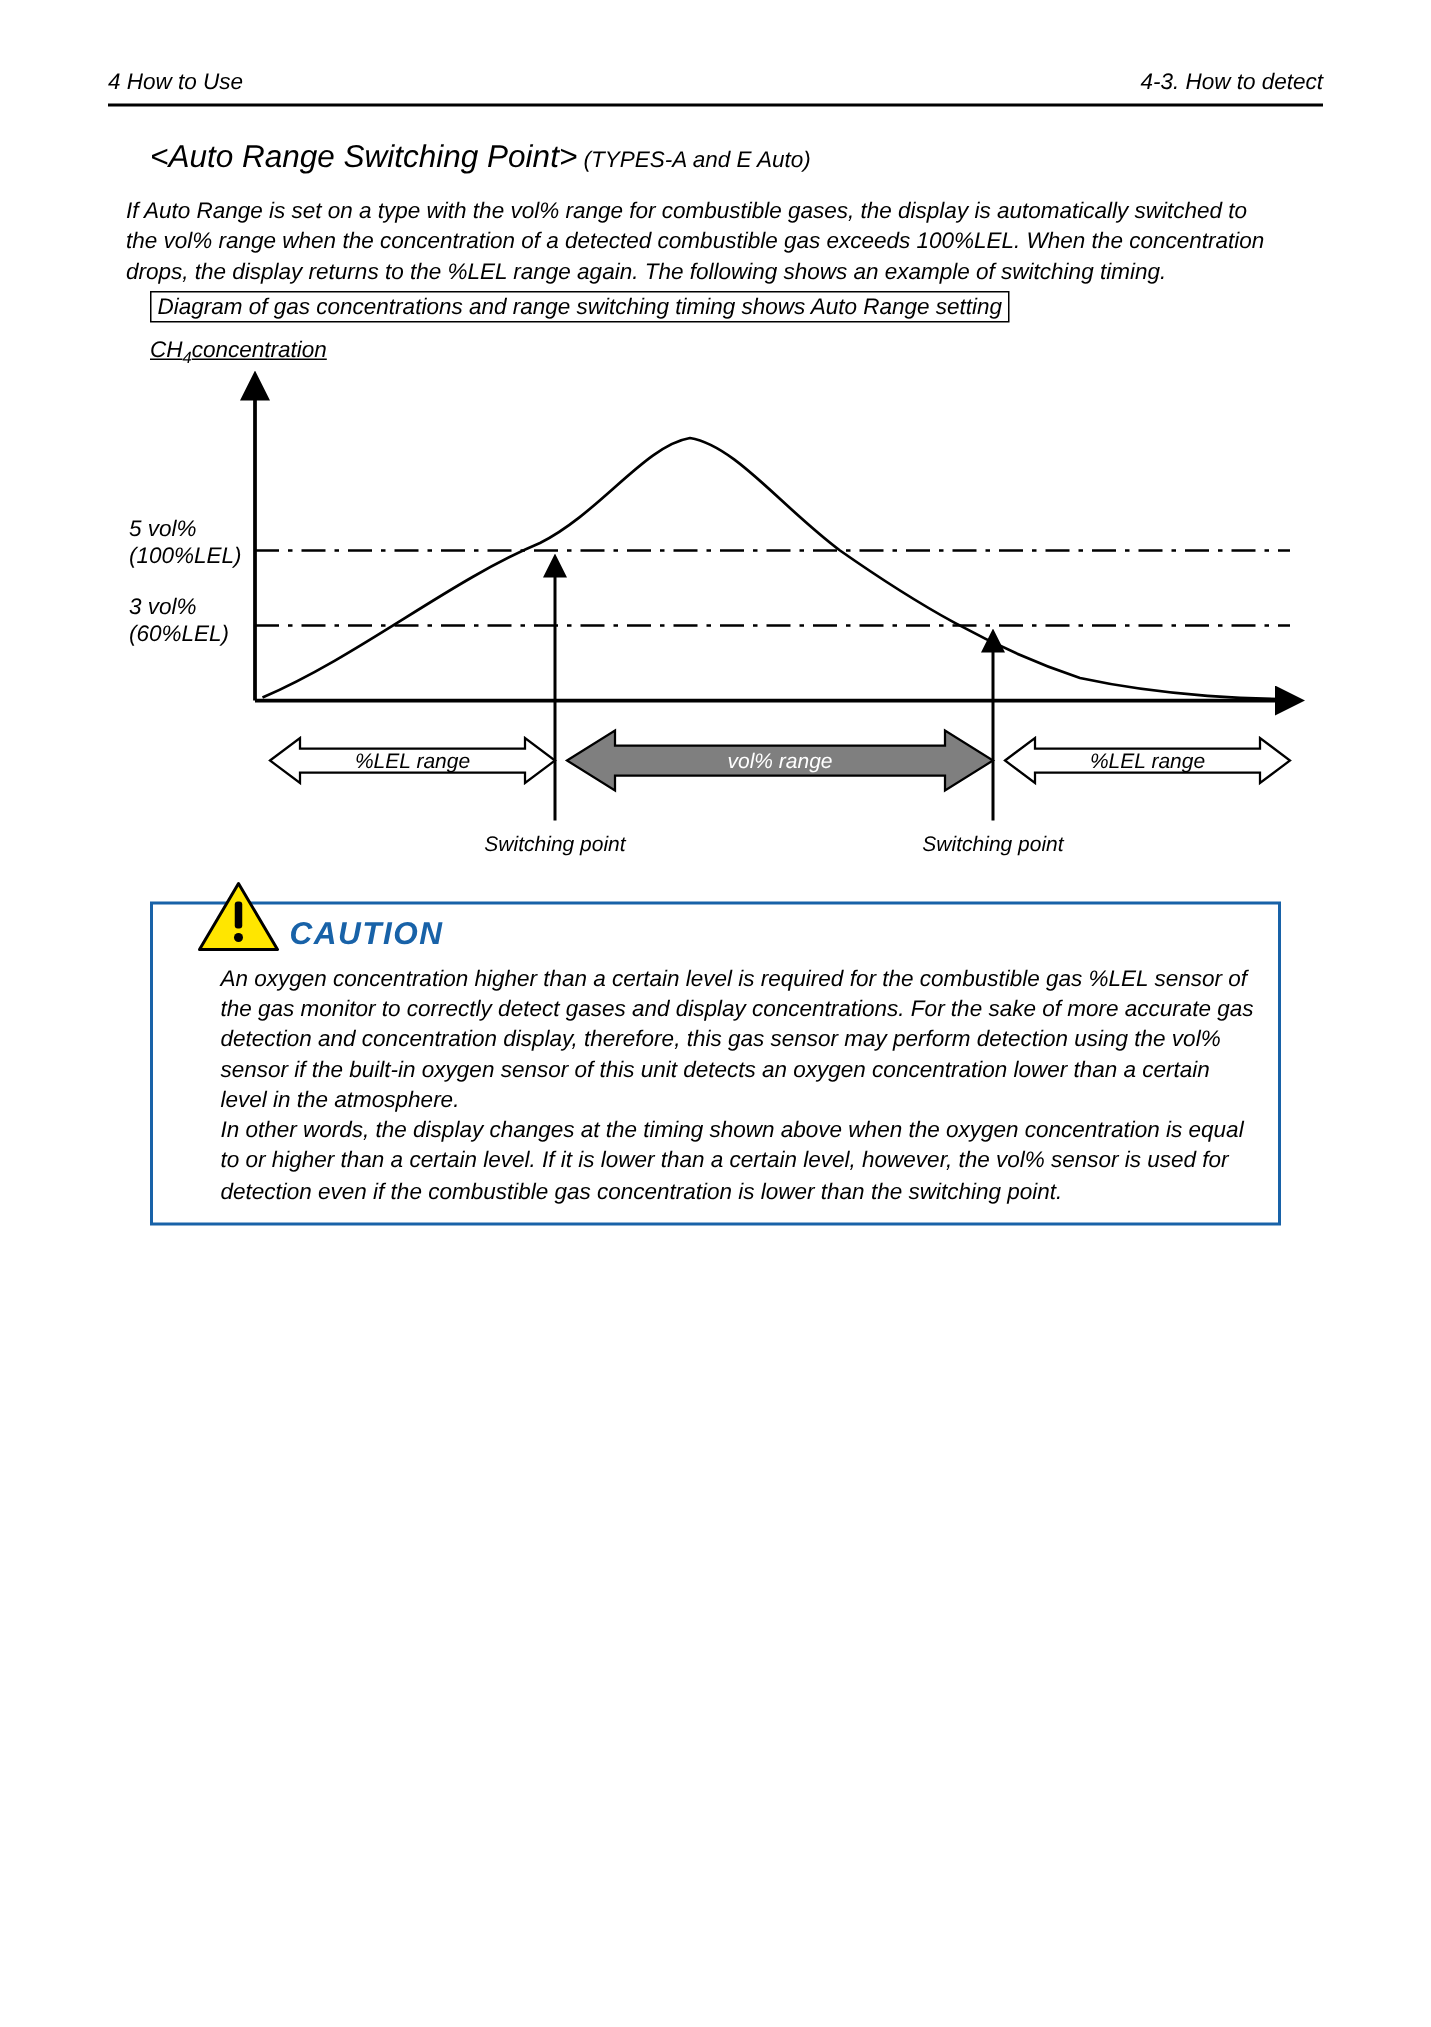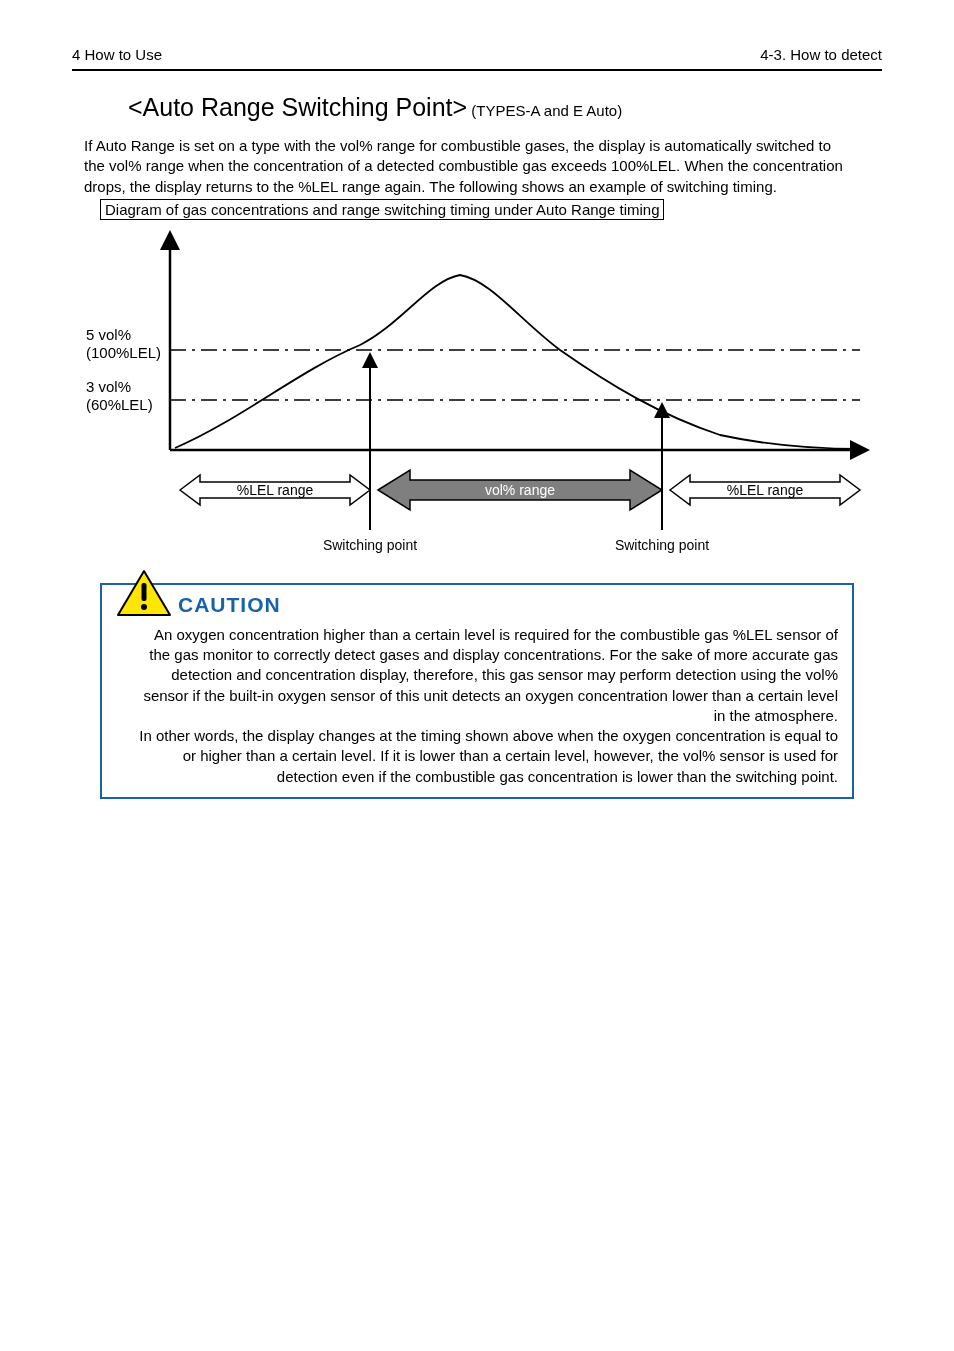--- a/index.html
+++ b/index.html
@@ -1,27 +1,27 @@
 <!DOCTYPE html>
 <html><head>
 <meta charset="utf-8">
 <style>
   html,body{margin:0;padding:0;background:#fff;font-family:Arial,Helvetica,sans-serif;color:#000;font-size:15px;-webkit-text-size-adjust:100%;}
-  .page{width:954px;height:1351px;margin:0 auto;position:relative;box-sizing:border-box;}
+  .page{width:954px;height:1351px;margin:0 auto;position:relative;box-sizing:border-box;font-style:italic;}
   .header{display:flex;justify-content:space-between;padding:46px 72px 6px 72px;font-size:15px;}
   .hr-top{border:none;border-top:2px solid #000;margin:0 72px;}
   .content{padding:22px 80px 0 80px;}
   .title-line{font-size:15px;margin:0 20px 14px 20px;}
-  .title-big{font-size:25px;margin-left:28px;}
+  .title-big{font-size:21px;}
   .intro{font-size:15px;line-height:1.35;margin:0 20px 2px 4px;}
   .diag-caption{display:inline-block;border:1px solid #000;padding:1px 4px;margin:0 0 10px 20px;font-size:15px;}
   .y-label{font-size:15px;text-decoration:underline;margin-left:20px;margin-bottom:2px;}
   .y-label sub{font-size:11px;}
   .diagram-wrap{margin:0 0 0 0;}
-  .caution-box{border:2px solid #1862a8;margin:0 20px 0 20px;padding:0 14px 10px 14px;position:relative;text-align:right;}
+  .caution-box{border:2px solid #1862a8;margin:0 20px 0 20px;padding:0 14px 10px 29px;position:relative;}
   .caution-head{display:flex;align-items:flex-end;position:relative;top:-16px;margin-bottom:-8px;}
   .caution-head svg{display:block;}
   .caution-title{font-size:21px;font-weight:bold;color:#1862a8;letter-spacing:1px;margin-left:6px;font-family:Arial,Helvetica,sans-serif;}
   .caution-body{font-size:15px;line-height:1.35;margin:0 0 0 16px;}
   .footer{position:absolute;left:0;right:0;bottom:54px;padding:0 72px;}
   .hr-bot{border:none;border-top:3px solid #000;margin:0 0 6px 0;}
   .footer-row{display:flex;justify-content:space-between;font-size:13px;}
   .footer-left{font-weight:bold;font-family:Arial,Helvetica,sans-serif;}
 </style>
 </head>
@@ -33,22 +33,23 @@
     <span>4-3. How to detect</span>
   </div>
   <hr class="hr-top">
 
   <div class="content">
     <p class="title-line">
       <span class="title-big">&lt;Auto Range Switching Point&gt;</span><span> (TYPES-A and E Auto)</span>
     </p>
 
     <p class="intro">If Auto Range is set on a type with the vol% range for combustible gases, the display is automatically switched to the vol% range when the concentration of a detected combustible gas exceeds 100%LEL. When the concentration drops, the display returns to the %LEL range again. The following shows an example of switching timing.</p>
-    <span class="diag-caption">Diagram of gas concentrations and range switching timing under Auto Range timing</span>
+    <span class="diag-caption">Diagram of gas concentrations and range switching timing shows Auto Range setting</span>
 
+    <div class="y-label">CH<sub>4</sub>concentration</div>
 
     <div class="diagram-wrap">
       <svg width="790" height="350" viewBox="0 0 790 350">
         <defs>
           <marker id="arrow" viewBox="0 0 10 10" refX="5" refY="5" markerWidth="8" markerHeight="8" orient="auto-start-reverse">
             <path d="M0,0 L10,5 L0,10 z" fill="#000"></path>
           </marker>
           <marker id="arrowGreyR" viewBox="0 0 10 10" refX="0" refY="5" markerWidth="3" markerHeight="3" orient="auto">
             <path d="M0,0 L10,5 L0,10 z" fill="#7f7f7f"></path>
           </marker>

